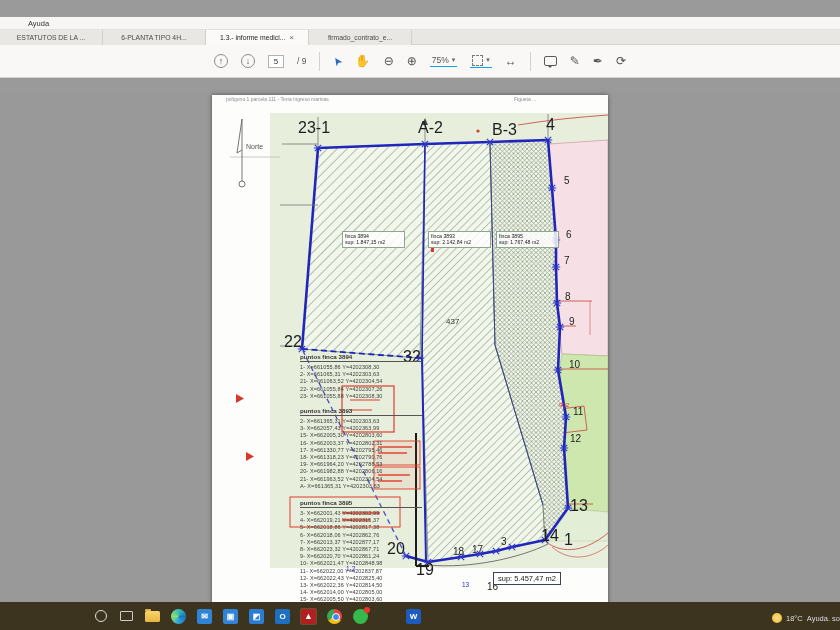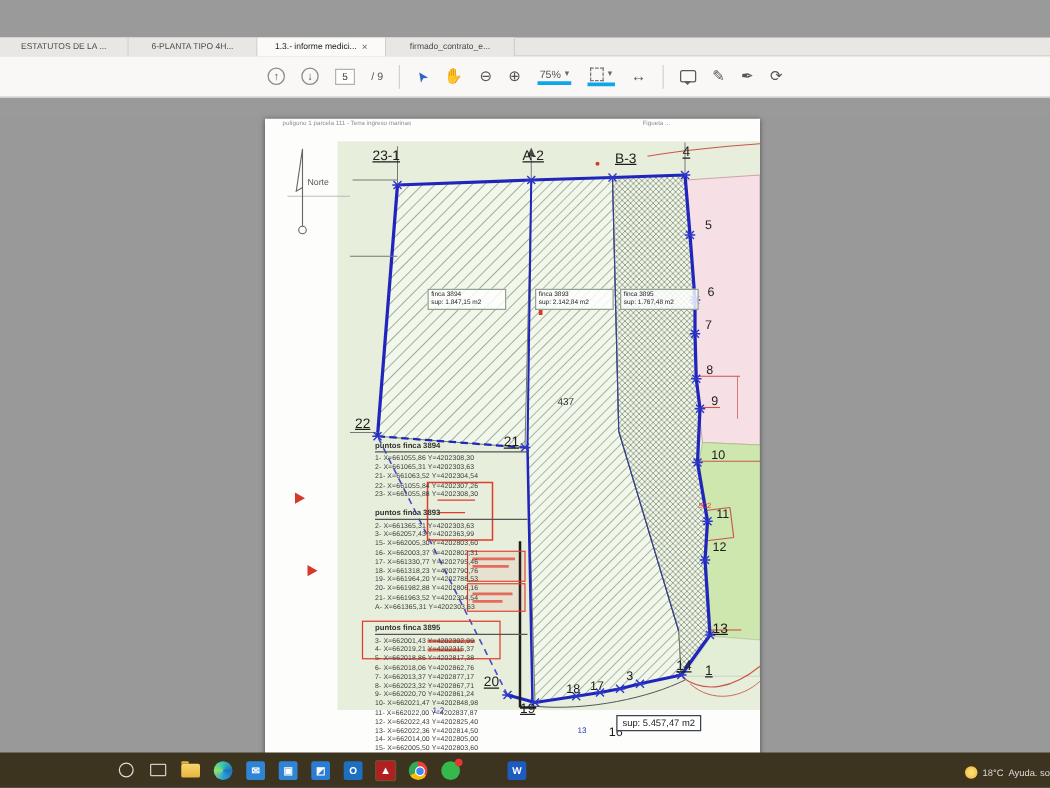--- a/index.html
+++ b/index.html
@@ -21,36 +21,36 @@
   .toolbar{position:absolute;left:0;top:45px;width:840px;height:33px;background:#f9f8f6;border-bottom:1px solid #d9d6d2;
     display:flex;align-items:center;justify-content:center;}
   .tb-center{display:flex;align-items:center;gap:13px;color:#555;}
   .circ{width:14px;height:14px;border:1px solid #8a8a8a;border-radius:50%;font-size:9px;line-height:12px;
     text-align:center;color:#555;}
   .pageinput{width:16px;height:13px;border:1px solid #b5b2ae;background:#fff;font-size:8px;text-align:center;color:#333;padding:0;}
   .tb-txt{font-size:8.5px;color:#555;}
   .sep{width:1px;height:19px;background:#d4d1cd;}
   .glyph{font-size:12px;color:#555;line-height:12px;}
   .cursor-glyph{font-size:11px;color:#2b66c4;display:inline-block;transform:rotate(-125deg);}
-  .zoomgrp{display:flex;align-items:center;gap:3px;border-bottom:3px solid #0ea5e9;padding:0 2px 1px 2px;}
+  .zoomgrp{display:flex;align-items:center;gap:3px;border-bottom:1px solid #0ea5e9;padding:0 2px 1px 2px;}
   .caret{font-size:7px;color:#666;}
   .fitbox{width:11px;height:11px;border:1px dashed #777;}
   .bubble{width:13px;height:10px;border:1.3px solid #5a5a5a;border-radius:2px;position:relative;}
   .bubble:after{content:"";position:absolute;left:2px;bottom:-6px;border:3px solid transparent;border-top-color:#5a5a5a;}
   .infobar{position:absolute;left:0;top:78px;width:840px;height:15px;background:#cfe7f7;border-bottom:1px solid #aecbdd;
     font-size:7.5px;color:#3a4a55;display:flex;align-items:center;padding-left:2px;white-space:nowrap;}
 
   
   .docarea{position:absolute;left:0;top:93px;width:840px;height:509px;background:#999;}
   .page{position:absolute;left:212px;top:2px;width:396px;height:520px;background:#fdfdfc;box-shadow:0 0 4px rgba(0,0,0,.5);}
   .map{position:absolute;inset:0;}
   .map svg{position:absolute;left:0;top:0;}
   .lbl{position:absolute;font-size:5px;color:#8a8f92;white-space:nowrap;}
   .pt{position:absolute;font-size:10px;color:#1d1d1d;white-space:nowrap;}
-  .pt.big{font-size:11px;text-decoration:underline;}
+  .pt.big{font-size:16px;}
   .norte{position:absolute;font-size:7px;color:#555;}
   .plotref{position:absolute;font-size:8px;color:#333;}
   .rednum{position:absolute;font-size:6px;color:#cf3426;}
   .bluenote{position:absolute;font-size:6.5px;color:#2233bb;}
   .fincabox{position:absolute;width:63px;background:rgba(255,255,255,.82);border:0.5px solid #93a391;
     font-size:5.2px;line-height:6.4px;color:#222;padding:1px 2px;white-space:nowrap;}
   .totalbox{position:absolute;background:#fff;border:1px solid #3b4350;font-size:7.5px;color:#222;
     padding:1px 4px;white-space:nowrap;}
   .ptslist{position:absolute;font-size:5.5px;color:#3d3d3d;white-space:nowrap;}
   .ptslist .ttl{font-size:6.2px;font-weight:bold;color:#333;border-bottom:0.8px solid #555;
@@ -83,20 +83,23 @@
   .weather{position:absolute;right:0;top:0;height:32px;display:flex;align-items:center;gap:4px;
     color:#ddd;font-size:7.5px;padding-right:0;white-space:nowrap;}
   .sun{width:10px;height:10px;border-radius:50%;background:radial-gradient(#fde28a,#f2b629);}
 </style>
 </head>
 <body>
 
 <div class="screen">
 
 
+  <div class="menubar">
+    <span>Ayuda</span>
+  </div>
 
   <div class="tabbar">
     <div class="tab">
         <span>ESTATUTOS DE LA ...</span>
       </div>
     <div class="tab">
         <span>6-PLANTA TIPO 4H...</span>
       </div>
     <div class="tab active">
       <span>1.3.- informe medici...</span>
@@ -272,21 +275,21 @@
         <span class="pt" style="left:358px;top:338px;">12</span>
         <span class="pt big" style="left:358px;top:402px;">13</span>
         <span class="pt big" style="left:329px;top:432px;">14</span>
         <span class="pt big" style="left:352px;top:436px;">1</span>
         <span class="pt" style="left:289px;top:441px;">3</span>
         <span class="pt" style="left:275px;top:446px;margin-top:40px;">16</span>
         <span class="pt" style="left:260px;top:449px;">17</span>
         <span class="pt" style="left:241px;top:451px;">18</span>
         <span class="pt big" style="left:204px;top:466px;">19</span>
         <span class="pt big" style="left:175px;top:445px;">20</span>
-        <span class="pt big" style="left:191px;top:253px;">21</span>
+        <span class="pt big" style="left:191px;top:253px;">32</span>
         <span class="pt big" style="left:72px;top:238px;">22</span>
 
         <span class="plotref" style="left:234px;top:222px;">437</span>
         <span class="rednum" style="left:347px;top:307px;">902</span>
         <span class="bluenote" style="left:134px;top:470px;">1-2</span>
         <span class="bluenote" style="left:250px;top:486px;">13</span>
 
         <div class="fincabox" style="left:130px;top:136px;">
           <div>finca 3894</div>
           <div>sup: 1.847,15 m2</div>

